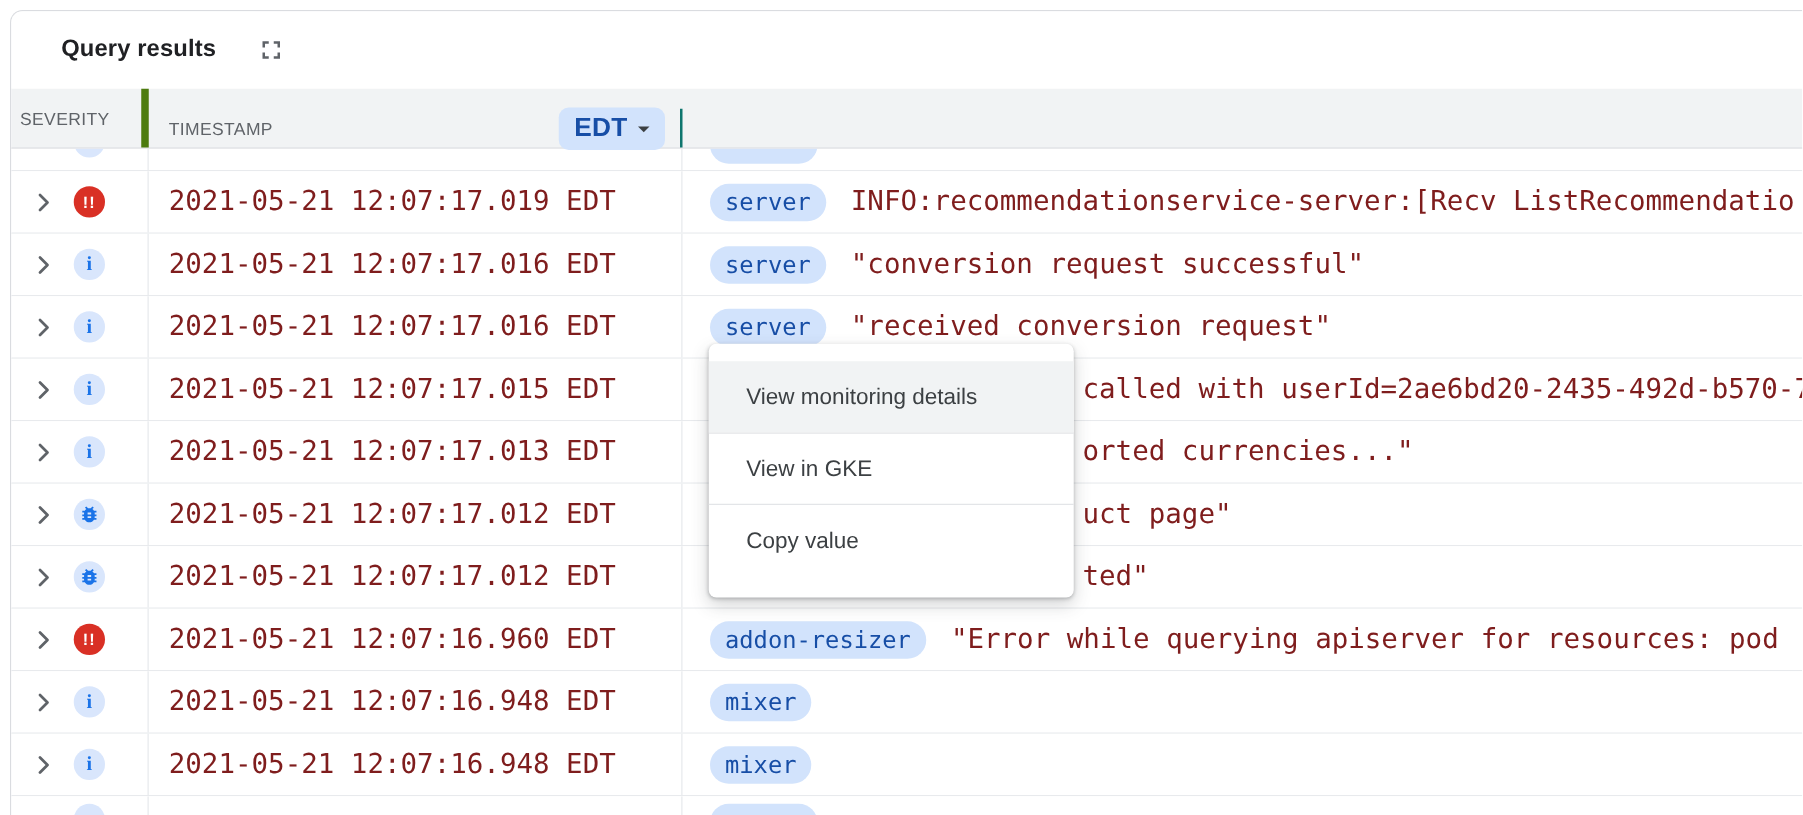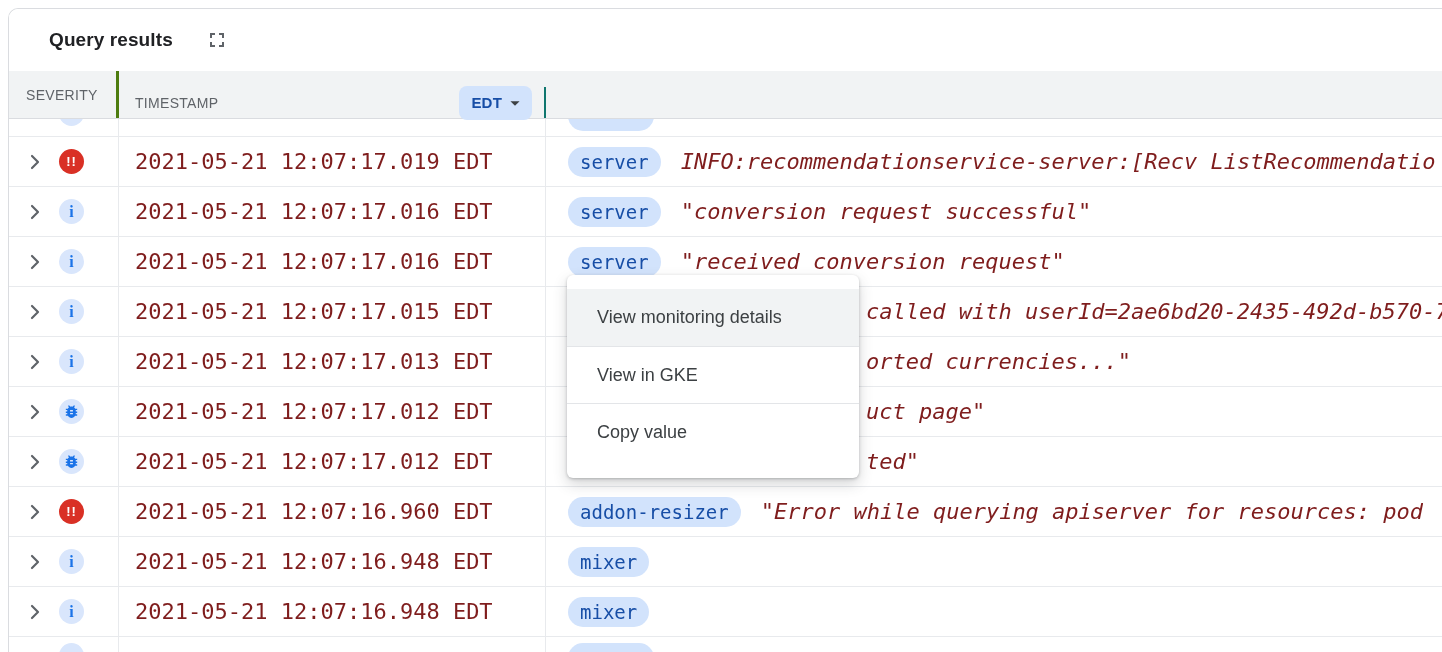--- a/index.html
+++ b/index.html
@@ -17,40 +17,40 @@
   .fs-btn { margin-left:30px; width:28px; height:28px; border:none; background:transparent;
             cursor:pointer; display:flex; align-items:center; justify-content:center; }
 
   
   .thead { height:48px; background:#f1f3f4; display:flex; border-bottom:1px solid #dadce0; }
   .thead .cell { display:flex; align-items:center; color:#5f6368; font-size:14px;
                  letter-spacing:.3px; }
   .cell.sev { width:110px; flex:none; }
   .cell.ts  { width:427px; flex:none; }
   .cell.sum { flex:1; min-width:0; }
-  .thead .cell.sev { padding-left:17px; border-right:3px solid #4d7c0f; }
+  .thead .cell.sev { padding-left:7px; border-right:6px solid #4d7c0f; }
   .thead .cell.ts  { padding-left:16px; border-right:2px solid #0f766e; justify-content:space-between;margin-top:16px; }
   .thead .cell.sum { padding-left:20px; }
 
   .tz-btn { display:flex; align-items:center; gap:2px; margin-right:12px; height:34px;
             padding:0 6px 0 12px; background:#d2e3fc; border:none; border-radius:8px;
             cursor:pointer; }
-  .tz-btn .tz-label { font-size:15px; font-weight:700; color:#174ea6; letter-spacing:.2px; }
+  .tz-btn .tz-label { font-size:21px; font-weight:700; color:#174ea6; letter-spacing:.2px; }
 
   .row { height:50px; display:flex; border-bottom:1px solid #e8eaed; background:#fff; }
   .row .cell.sev { display:flex; align-items:center; padding-left:14px;
                    border-right:1px solid #e8eaed; }
   .row .cell.ts  { display:flex; align-items:center; padding-left:16px;
                    border-right:1px solid #e8eaed; }
   .row .cell.sum { display:flex; align-items:center; padding-left:22px; overflow:hidden; }
   .row .cell.sum.covered { padding-left:320px; }
 
   .mono { font-family:"DejaVu Sans Mono","Liberation Mono",monospace; font-size:22px;
           color:#7f1d1d; white-space:pre; }
-  .msg { overflow:hidden;font-style:italic; }
+  .msg { overflow:hidden; }
 
   .chev { width:24px; height:24px; display:inline-flex; cursor:pointer; flex:none; }
   .sev-slot { margin-left:12px; display:inline-flex; flex:none; }
   .sev-icon { width:25px; height:25px; border-radius:50%; display:inline-flex;
               align-items:center; justify-content:center; flex:none; }
   .sev-icon.error { background:#d93025; color:#fff; font-size:13px; font-weight:700;
                     letter-spacing:1px; line-height:1; }
   .sev-icon.info  { background:#d9e6fc; color:#1a73e8; font-size:16px; font-weight:700;
                     font-family:"Liberation Serif",serif; line-height:1; }
   .sev-icon.debug { background:#d9e6fc; }

